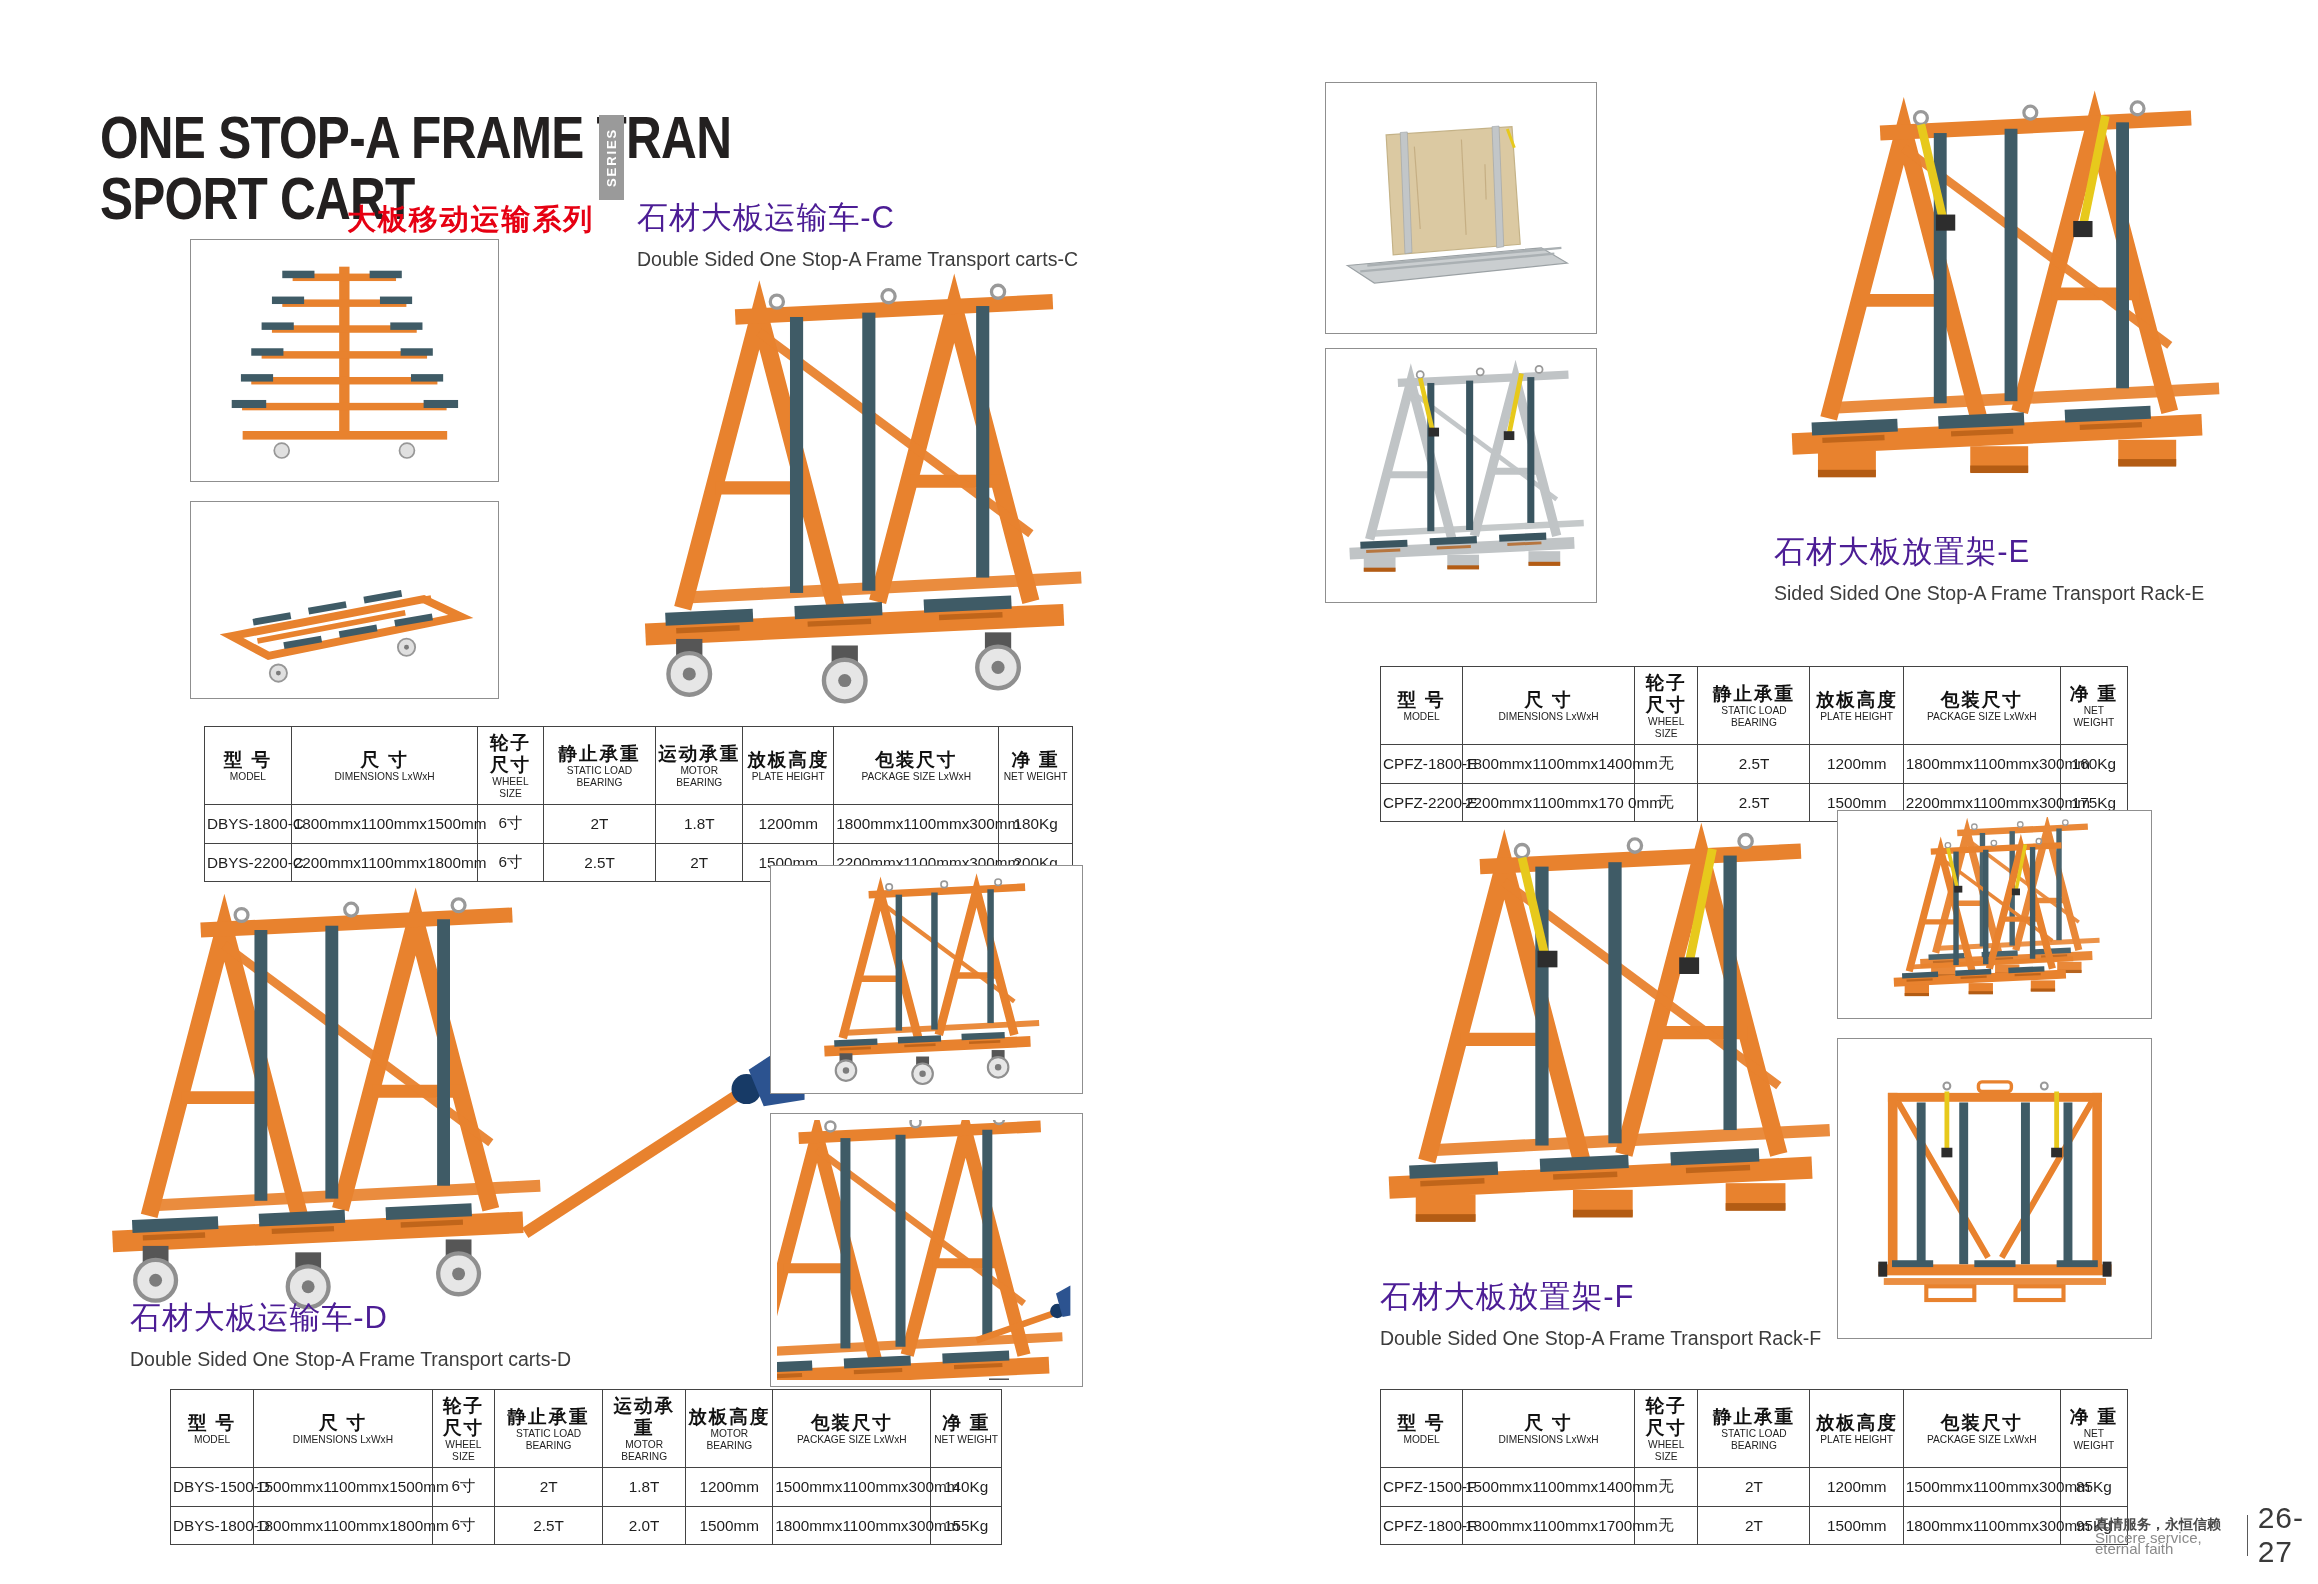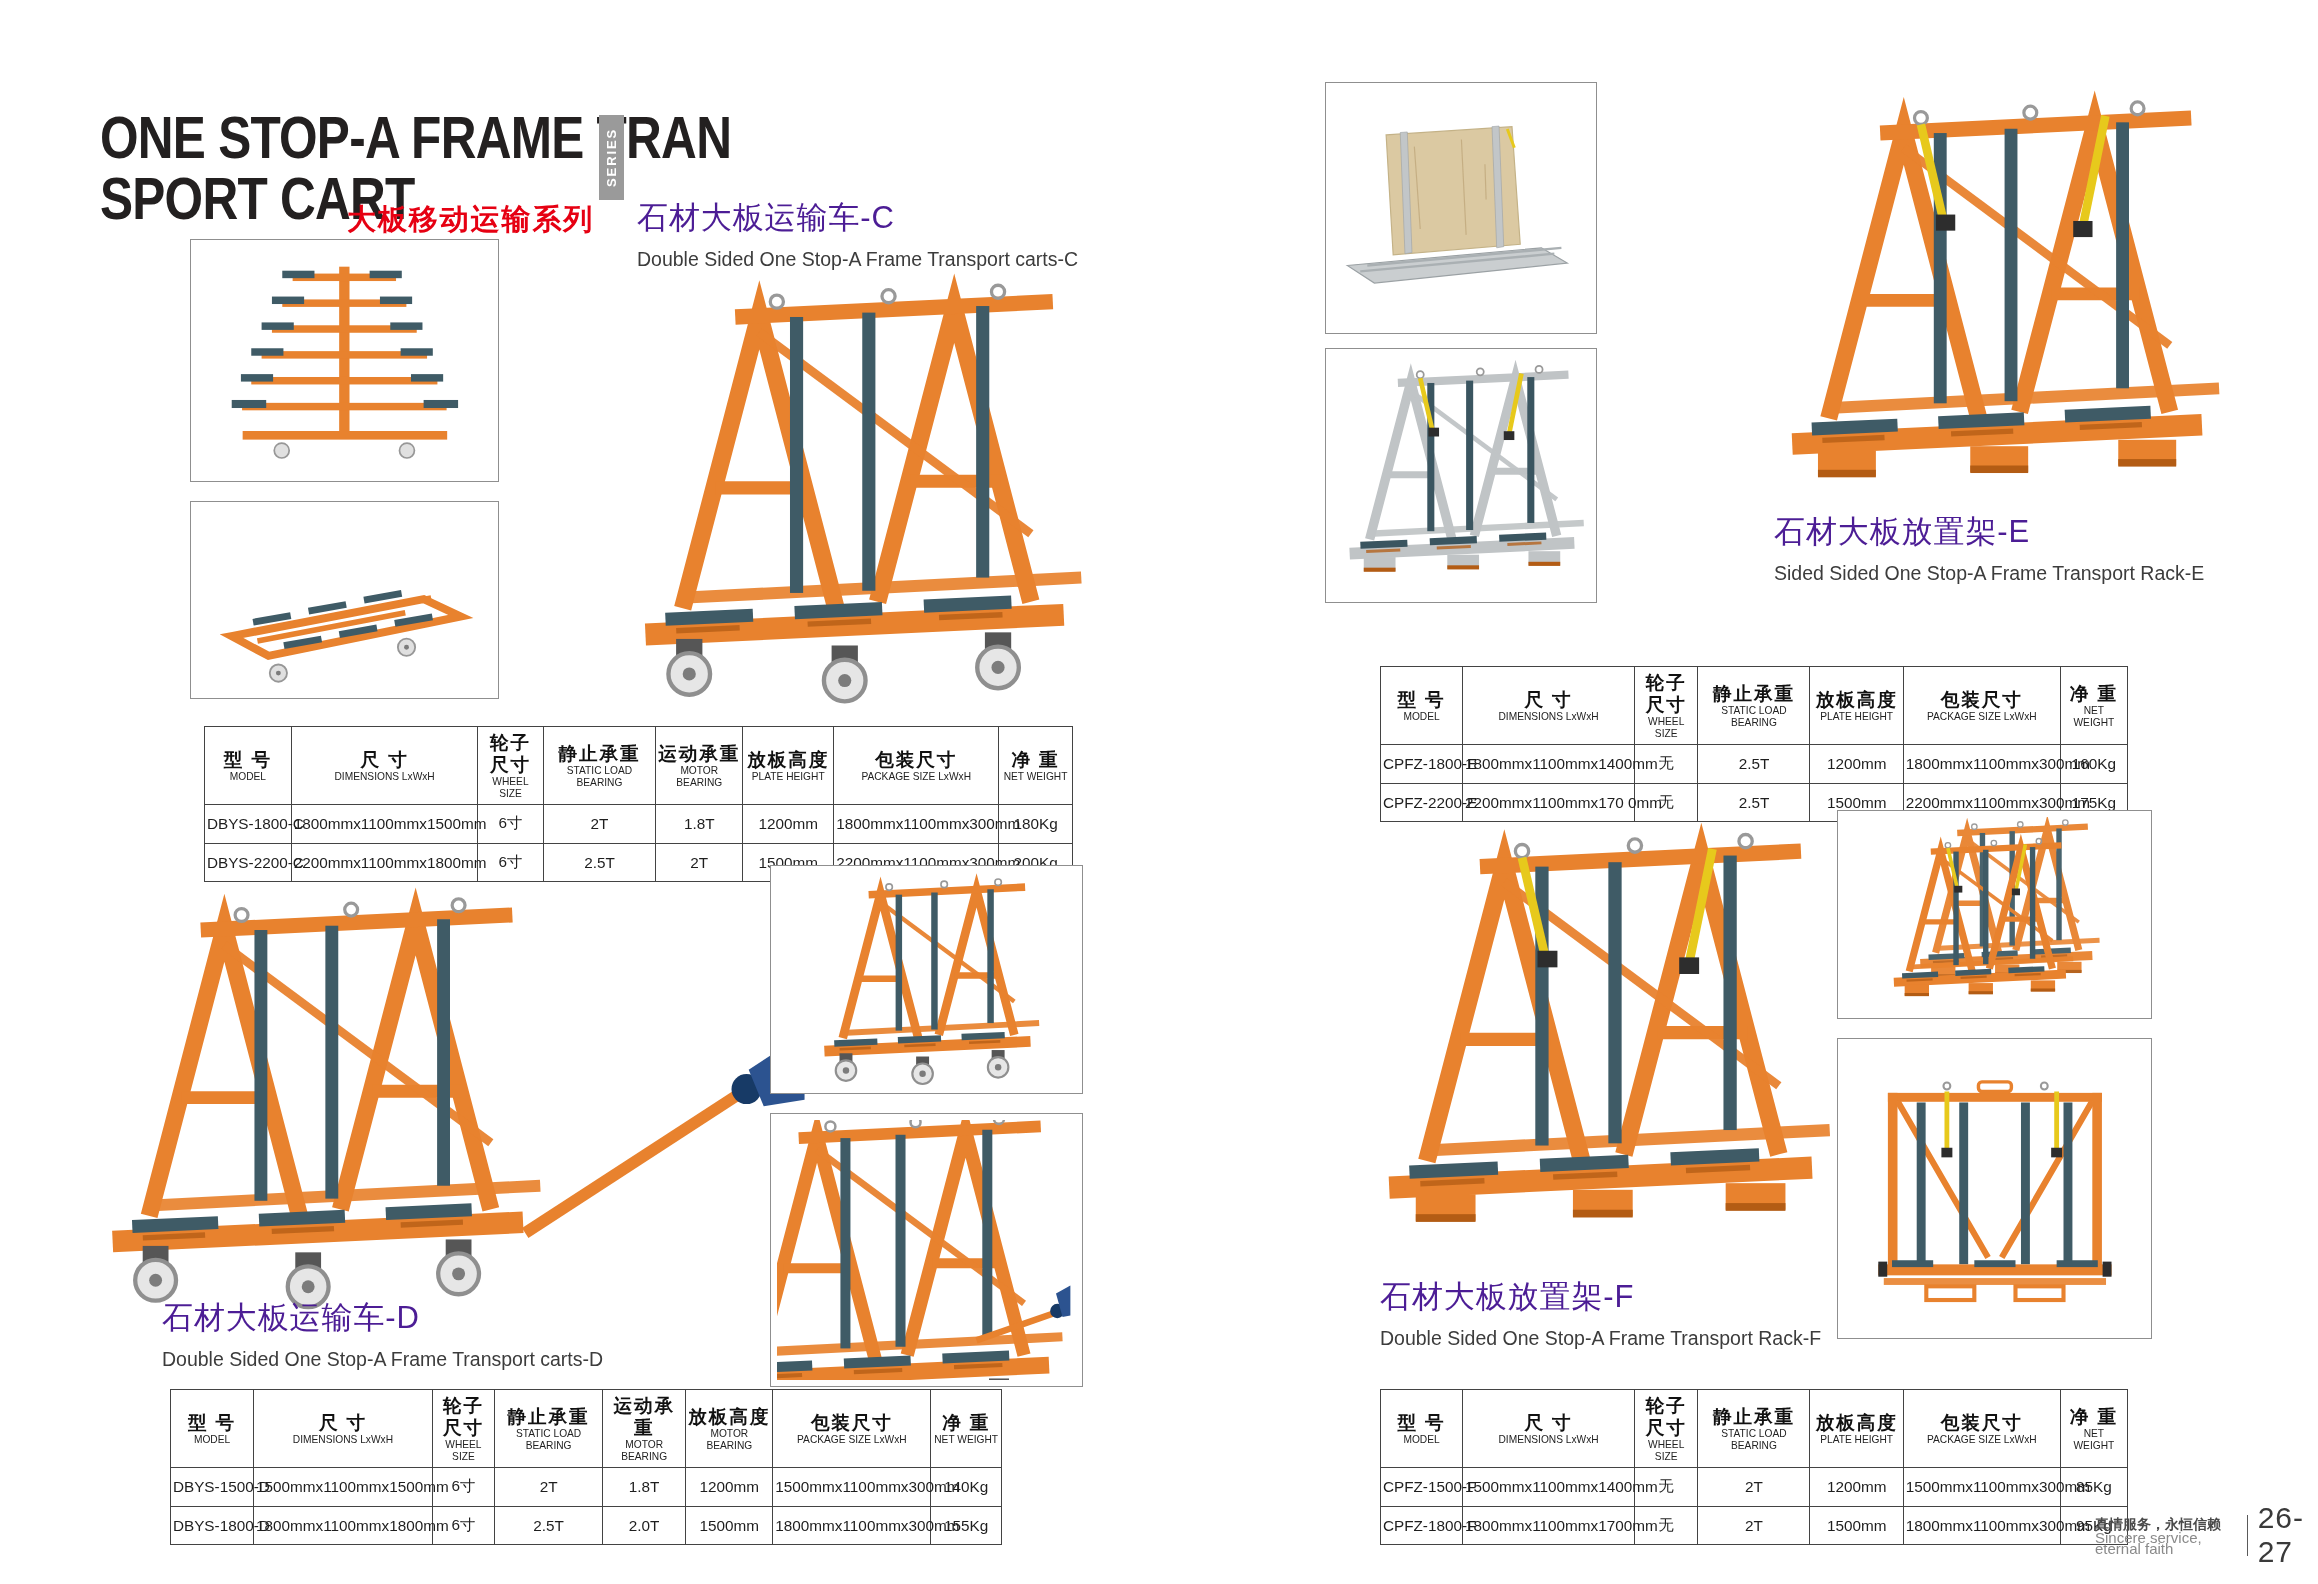--- a/index.html
+++ b/index.html
@@ -330,21 +330,21 @@
   </div>
 
   <div class="abs photo" style="left:1748px;top:88px;width:496px;height:429px;">
     <svg viewBox="0 0 440 400" preserveAspectRatio="xMidYMid meet" style="--f:#e8822e;--p:#3f5b66">
         <use href="#g-cart"></use>
         <use href="#g-feet"></use>
         <use href="#g-straps"></use>
       </svg>
   </div>
 
-  <div class="abs" style="left:1774px;top:511px;">
+  <div class="abs" style="left:1774px;top:531px;">
     <div class="sec-zh">石材大板放置架-E</div>
     <div class="sec-en">Sided Sided One Stop-A Frame Transport Rack-E</div>
   </div>
 
   <table class="abs tbl t7" style="left:1380px;top:666px;width:748px;">
     <colgroup>
         <col>
         <col>
         <col>
         <col>
@@ -429,21 +429,21 @@
       <g transform="translate(-120,-26) scale(1.28)">
           <use href="#g-cart"></use>
           <use href="#g-wheels"></use>
         </g>
       <path d="M296 338 L416 296" stroke="var(--f)" stroke-width="10" fill="none"></path>
       <circle cx="420" cy="293" r="11" fill="#173a66"></circle>
       <polygon points="418,266 440,254 440,300 428,302" fill="#2c5390"></polygon>
     </svg>
   </div>
 
-  <div class="abs" style="left:130px;top:1297px;margin-left:32px;">
+  <div class="abs" style="left:130px;top:1297px;">
     <div class="sec-zh">石材大板运输车-D</div>
     <div class="sec-en">Double Sided One Stop-A Frame Transport carts-D</div>
   </div>
 
   <table class="abs tbl t8" style="left:170px;top:1389px;width:832px;">
     <colgroup>
         <col>
         <col>
         <col>
         <col>

